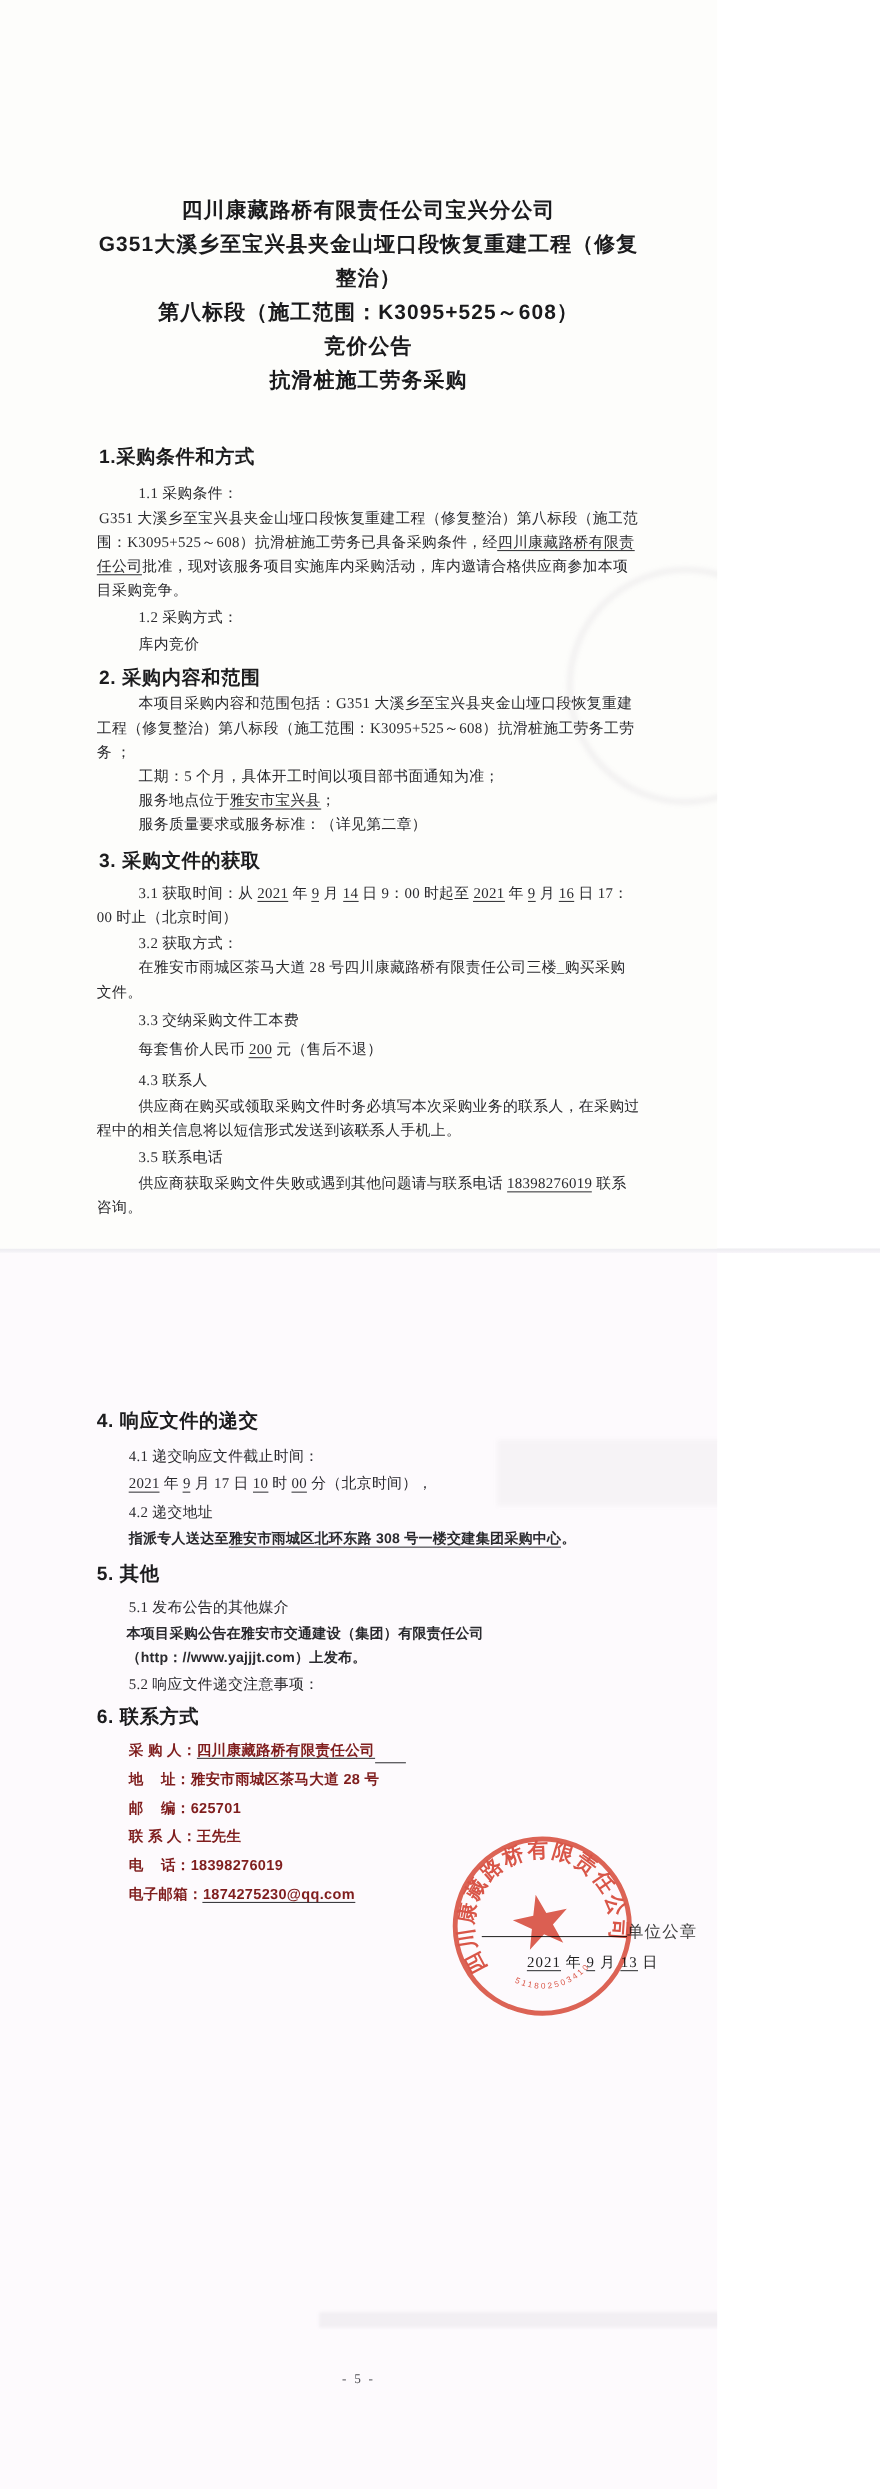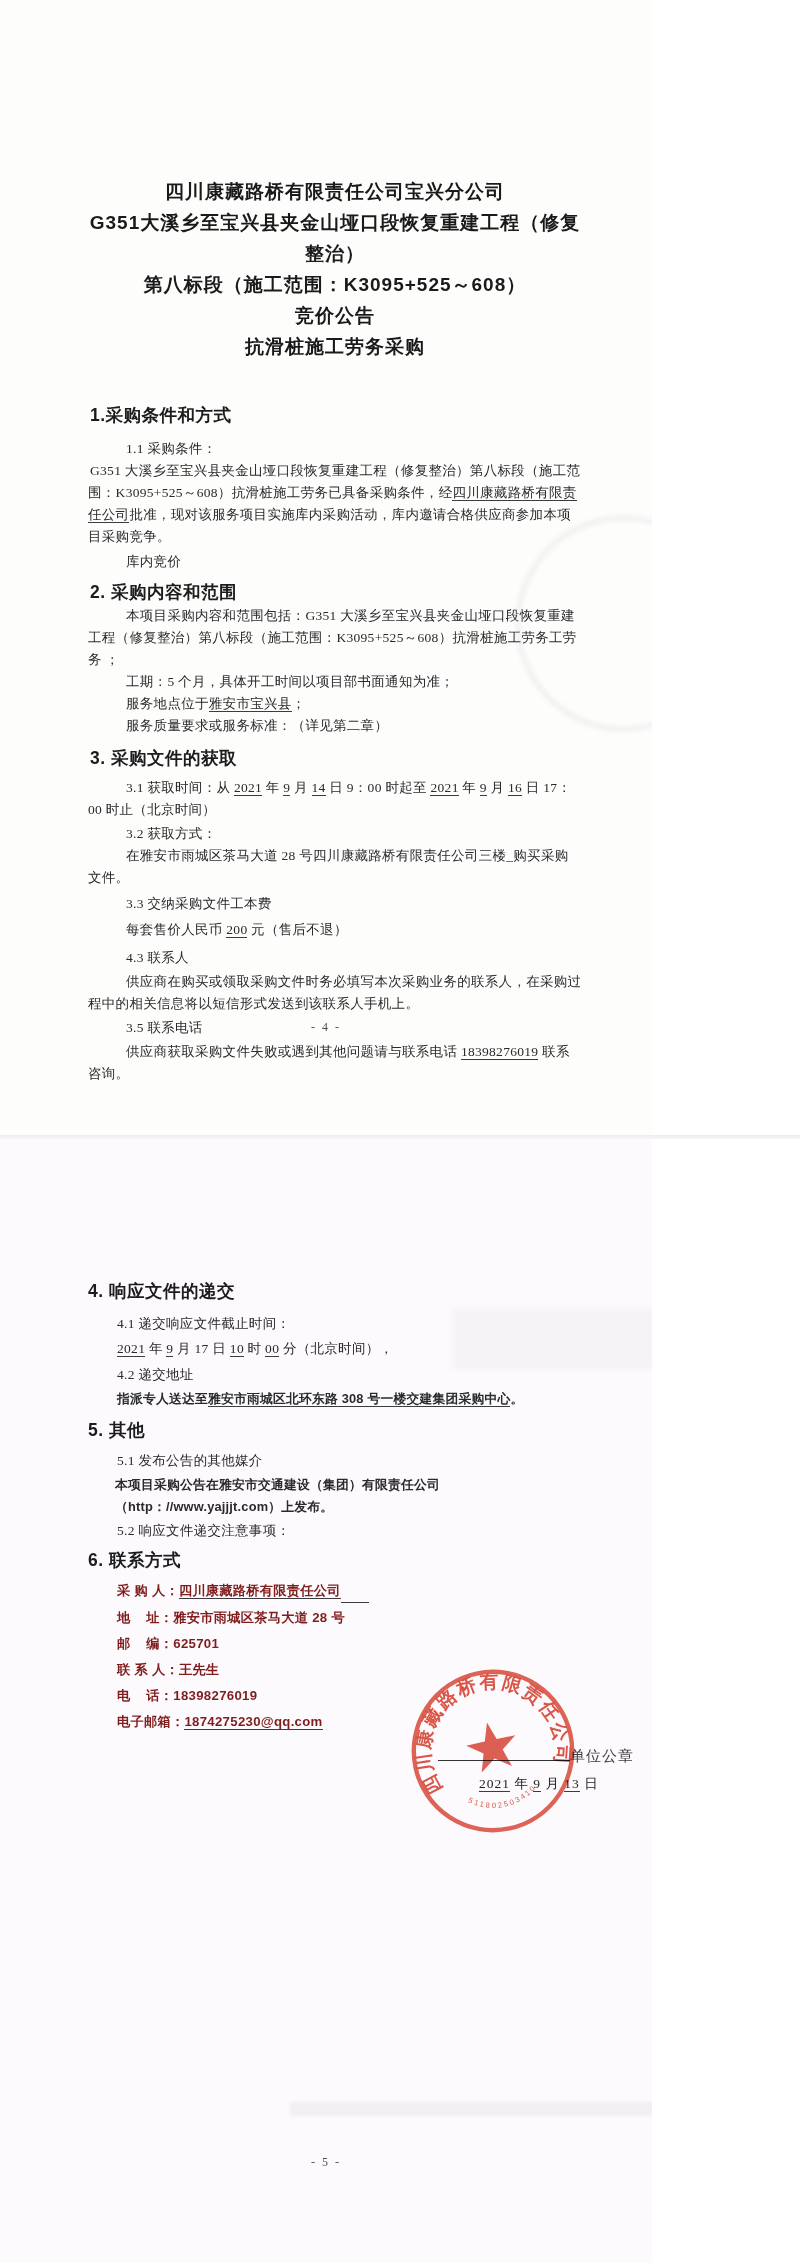--- a/index.html
+++ b/index.html
@@ -53,20 +53,21 @@
         <div class="tl">四川康藏路桥有限责任公司宝兴分公司</div>
         <div class="tl">G351大溪乡至宝兴县夹金山垭口段恢复重建工程（修复整治）</div>
         <div class="tl">第八标段（施工范围：K3095+525～608）</div>
         <div class="tl">竞价公告</div>
         <div class="tl">抗滑桩施工劳务采购</div>
       </div>
 
       <div class="h m42">1.采购条件和方式</div>
       <div class="it m12">1.1 采购条件：</div>
       <div class="noind m0"><span>G351 大溪乡至宝兴县夹金山垭口段恢复重建工程（修复整治）第八标段（施工范围：K3095+525～608）抗滑桩施工劳务已具备采购条件，经</span><span class="u">四川康藏路桥有限责任公司</span><span>批准，现对该服务项目实施库内采购活动，库内邀请合格供应商参加本项目采购竞争。</span></div>
+      <div class="it m2">1.2 采购方式：</div>
       <div class="it m3">库内竞价</div>
 
       <div class="h m8">2. 采购内容和范围</div>
       <div class="it m2">本项目采购内容和范围包括：G351 大溪乡至宝兴县夹金山垭口段恢复重建工程（修复整治）第八标段（施工范围：K3095+525～608）抗滑桩施工劳务工劳务 ；</div>
       <div class="it m0">工期：5 个月，具体开工时间以项目部书面通知为准；</div>
       <div class="it m0"><span>服务地点位于</span><span class="u">雅安市宝兴县</span><span>；</span></div>
       <div class="it m0">服务质量要求或服务标准：（详见第二章）</div>
 
       <div class="h m10">3. 采购文件的获取</div>
       <div class="it m8"><span>3.1 获取时间：从 </span><span class="u">2021</span><span> 年 </span><span class="u">9</span><span> 月 </span><span class="u">14</span><span> 日 9：00 时起至 </span><span class="u">2021</span><span> 年 </span><span class="u">9</span><span> 月 </span><span class="u">16</span><span> 日 17：00 时止（北京时间）</span></div>

